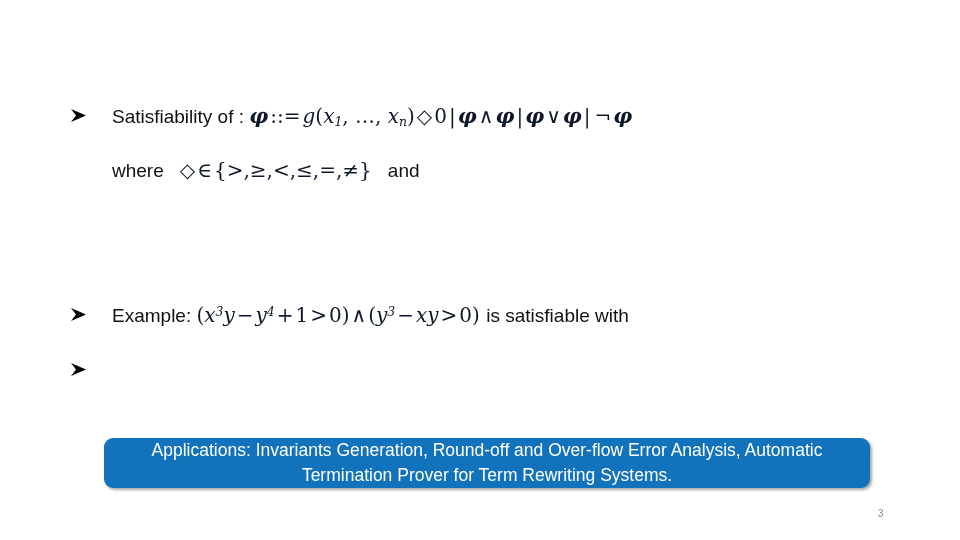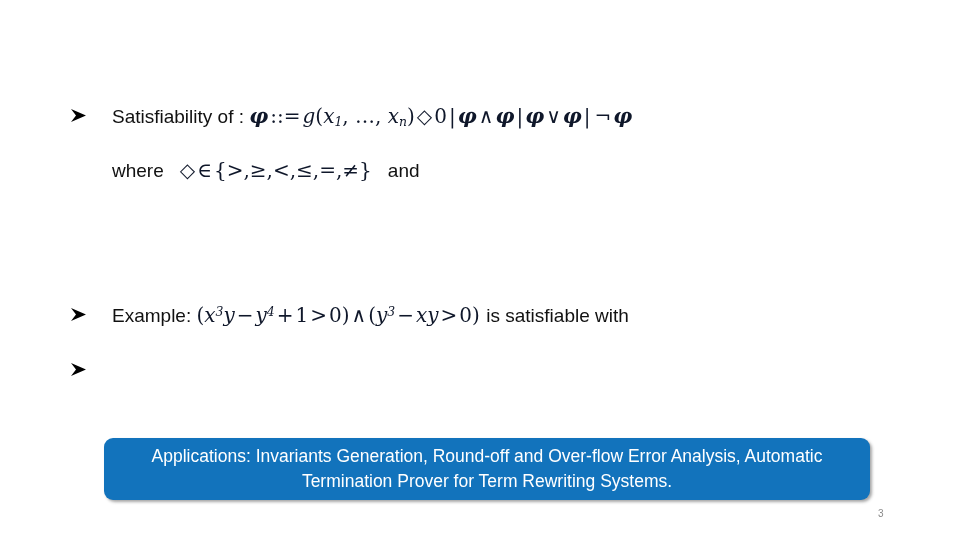--- a/index.html
+++ b/index.html
@@ -105,21 +105,21 @@
     left: 232px;
     top: 300px;
   }
 
   
   #applications-box {
     position: absolute;
     left: 104px;
     top: 438px;
     width: 766px;
-    height: 62px;
+    height: 50px;
     background: #1273BC;
     border-radius: 9px;
     box-shadow: 2px 2px 3px rgba(60,60,60,0.45);
     display: flex;
     align-items: center;
     justify-content: center;
     box-sizing: border-box;
     padding: 0 16px;
   }
   #applications-text {

